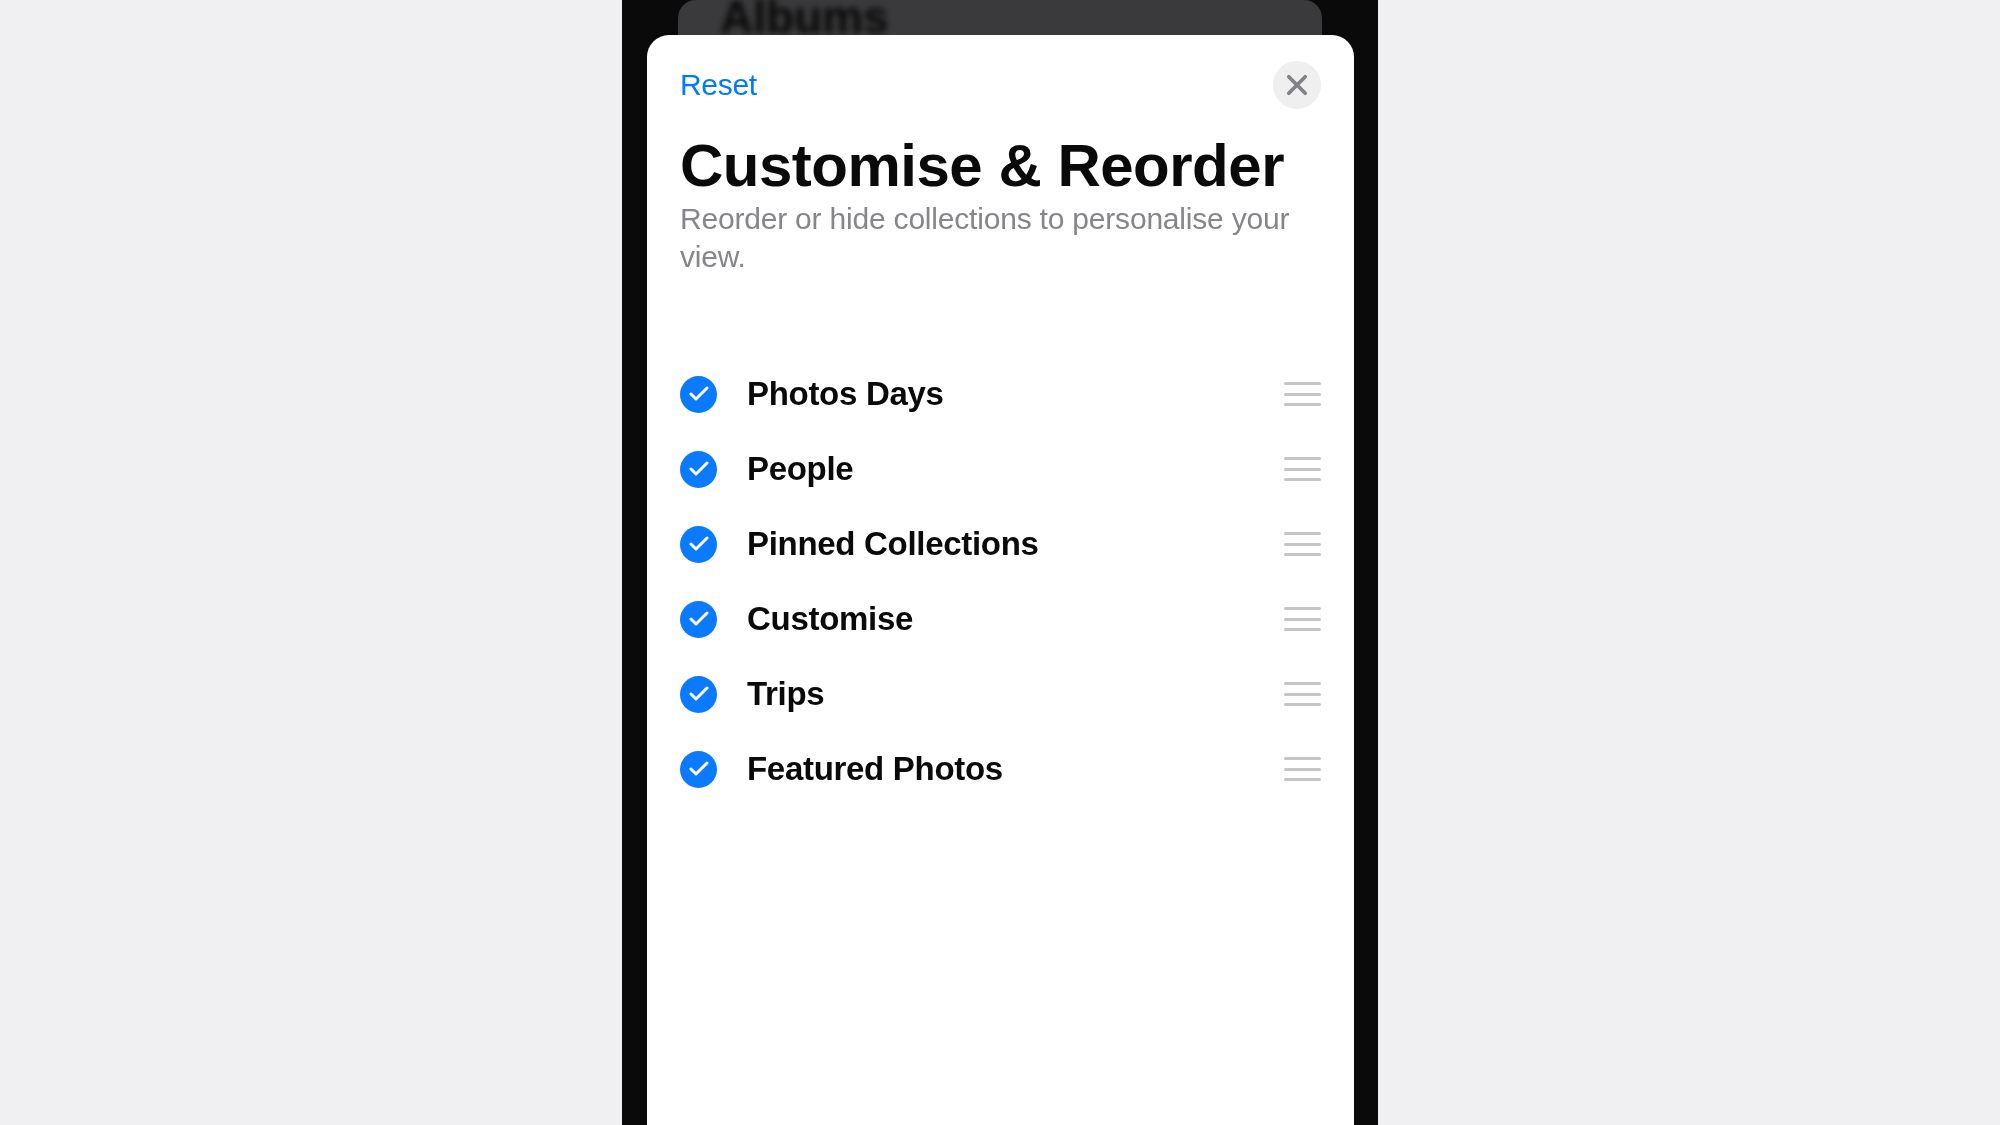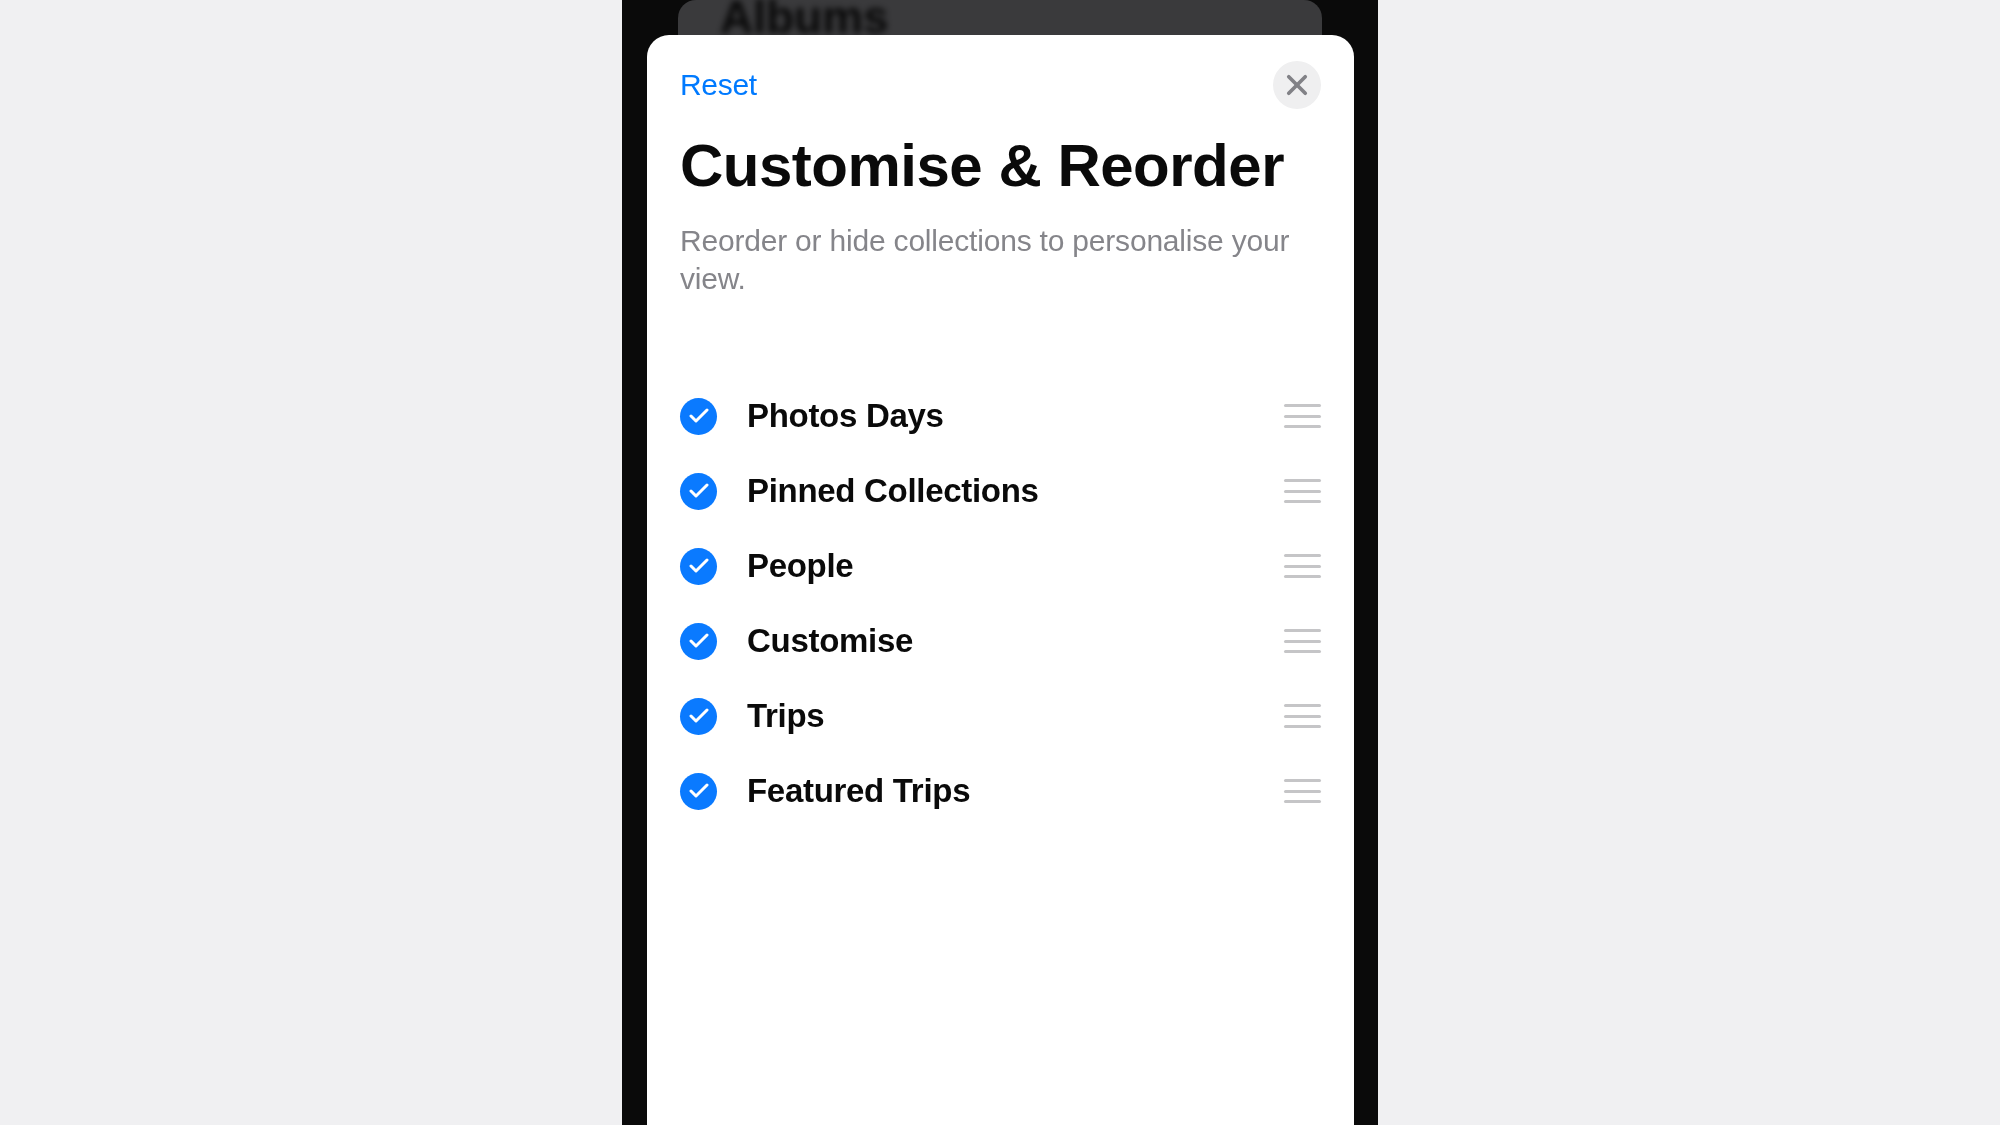--- a/index.html
+++ b/index.html
@@ -78,21 +78,20 @@
     .close-button svg {
       width: 22px;
       height: 22px;
     }
     .modal-title {
       font-size: 60px;
       font-weight: 700;
       color: #0a0a0a;
       line-height: 1.15;
       letter-spacing: -0.5px;
-      margin-bottom: 22px;
     }
     .modal-subtitle {
       font-size: 30px;
       font-weight: 400;
       color: #85858a;
       line-height: 1.28;
       letter-spacing: -0.2px;
       margin-bottom: 80px;
     }
     .list {
@@ -177,48 +176,48 @@
           <div class="drag-handle-line"></div>
         </div>
       </div>
 
       <div class="list-item">
         <div class="checkbox">
           <svg viewBox="0 0 20 16" fill="none" stroke="#ffffff" stroke-width="3" stroke-linecap="round" stroke-linejoin="round">
             <polyline points="2,8 7,13 18,2"></polyline>
           </svg>
         </div>
+        <div class="item-label">People</div>
+        <div class="drag-handle">
+          <div class="drag-handle-line"></div>
+          <div class="drag-handle-line"></div>
+          <div class="drag-handle-line"></div>
+        </div>
+      </div>
+
+      <div class="list-item">
+        <div class="checkbox">
+          <svg viewBox="0 0 20 16" fill="none" stroke="#ffffff" stroke-width="3" stroke-linecap="round" stroke-linejoin="round">
+            <polyline points="2,8 7,13 18,2"></polyline>
+          </svg>
+        </div>
         <div class="item-label">Pinned Collections</div>
         <div class="drag-handle">
           <div class="drag-handle-line"></div>
           <div class="drag-handle-line"></div>
           <div class="drag-handle-line"></div>
         </div>
       </div>
 
       <div class="list-item">
         <div class="checkbox">
           <svg viewBox="0 0 20 16" fill="none" stroke="#ffffff" stroke-width="3" stroke-linecap="round" stroke-linejoin="round">
             <polyline points="2,8 7,13 18,2"></polyline>
           </svg>
         </div>
-        <div class="item-label">People</div>
-        <div class="drag-handle">
-          <div class="drag-handle-line"></div>
-          <div class="drag-handle-line"></div>
-          <div class="drag-handle-line"></div>
-        </div>
-      </div>
-
-      <div class="list-item">
-        <div class="checkbox">
-          <svg viewBox="0 0 20 16" fill="none" stroke="#ffffff" stroke-width="3" stroke-linecap="round" stroke-linejoin="round">
-            <polyline points="2,8 7,13 18,2"></polyline>
-          </svg>
-        </div>
         <div class="item-label">Customise</div>
         <div class="drag-handle">
           <div class="drag-handle-line"></div>
           <div class="drag-handle-line"></div>
           <div class="drag-handle-line"></div>
         </div>
       </div>
 
       <div class="list-item">
         <div class="checkbox">
@@ -233,21 +232,21 @@
           <div class="drag-handle-line"></div>
         </div>
       </div>
 
       <div class="list-item">
         <div class="checkbox">
           <svg viewBox="0 0 20 16" fill="none" stroke="#ffffff" stroke-width="3" stroke-linecap="round" stroke-linejoin="round">
             <polyline points="2,8 7,13 18,2"></polyline>
           </svg>
         </div>
-        <div class="item-label">Featured Trips</div>
+        <div class="item-label">Featured Photos</div>
         <div class="drag-handle">
           <div class="drag-handle-line"></div>
           <div class="drag-handle-line"></div>
           <div class="drag-handle-line"></div>
         </div>
       </div>
 
     </div>
   </div>
 </div>

